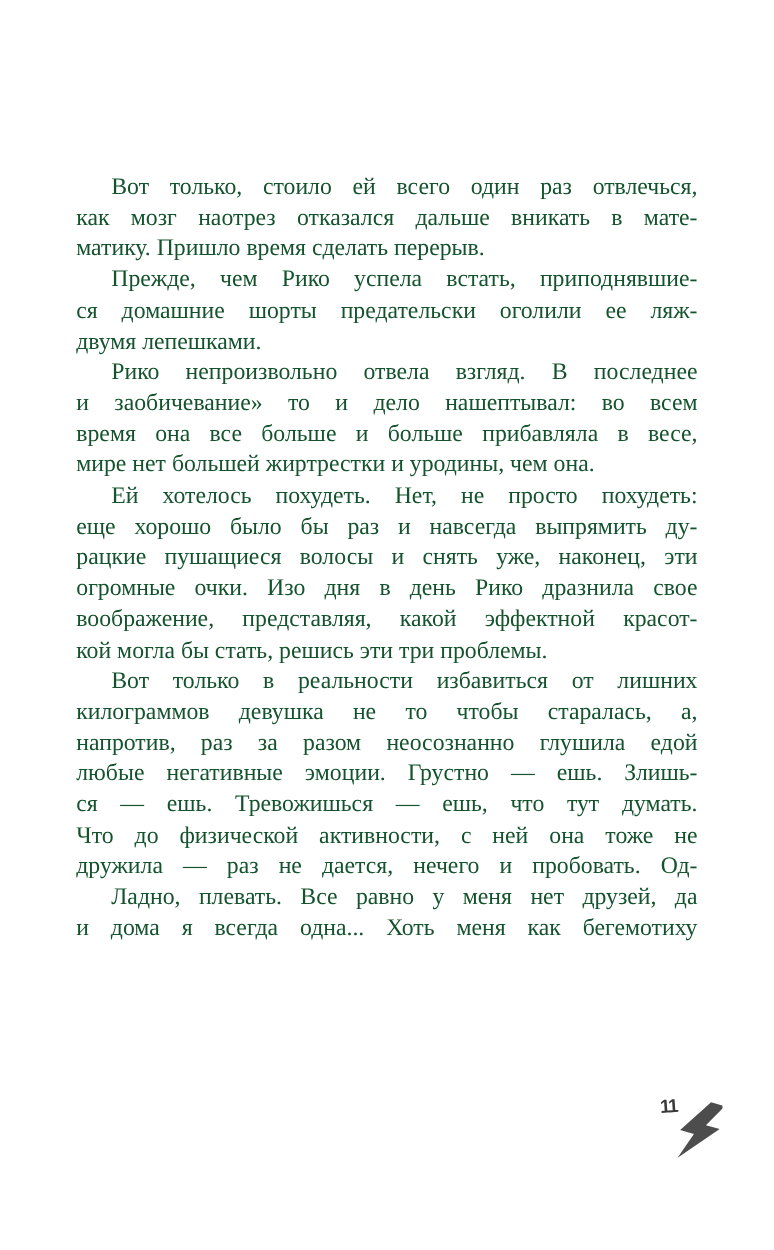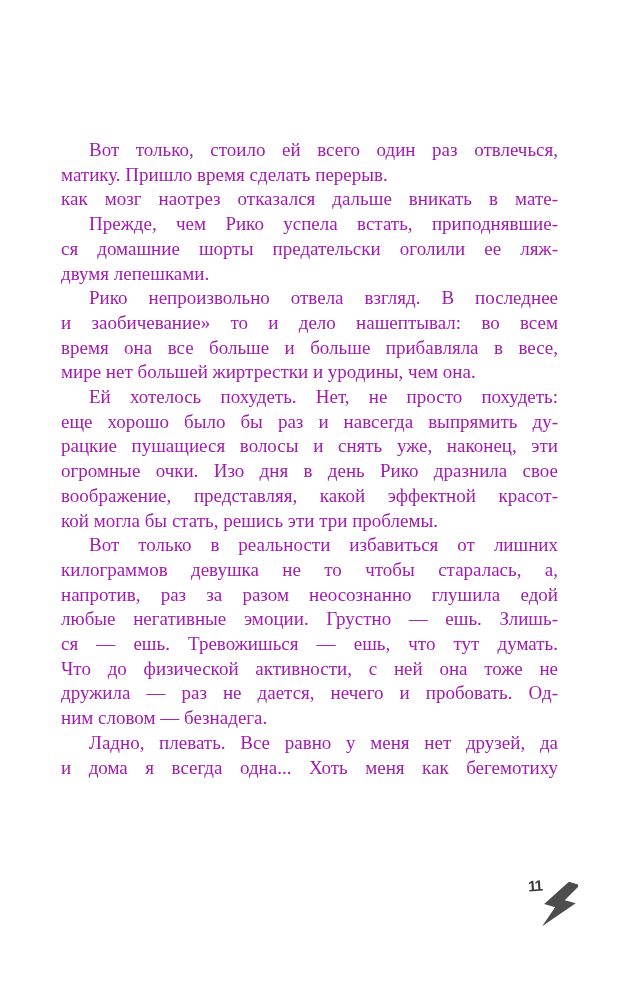--- a/index.html
+++ b/index.html
@@ -62,25 +62,25 @@
     position: absolute;
     left: 14px;
     top: 4px;
   }
 </style>
 </head>
 <body>
 
 <div class="page" style="background: rgb(255, 255, 255);">
 
-  <div class="text-block" id="text-block" style="color: #a21caf;">
+  <div class="text-block" id="text-block" style="color: #14532d;">
       <div class="para">
         <div class="line first">Вот только, стоило ей всего один раз отвлечься,</div>
+        <div class="line">как мозг наотрез отказался дальше вникать в мате-</div>
         <div class="line last">матику. Пришло время сделать перерыв.</div>
-        <div class="line">как мозг наотрез отказался дальше вникать в мате-</div>
       </div>
       <div class="para">
         <div class="line first">Прежде, чем Рико успела встать, приподнявшие-</div>
         <div class="line">ся домашние шорты предательски оголили ее ляж-</div>
         <div class="line last">двумя лепешками.</div>
       </div>
       <div class="para">
         <div class="line first">Рико непроизвольно отвела взгляд. В последнее</div>
         <div class="line">и заобичевание» то и дело нашептывал: во всем</div>
         <div class="line">время она все больше и больше прибавляла в весе,</div>
@@ -95,21 +95,20 @@
         <div class="line last">кой могла бы стать, решись эти три проблемы.</div>
       </div>
       <div class="para">
         <div class="line first">Вот только в реальности избавиться от лишних</div>
         <div class="line">килограммов девушка не то чтобы старалась, а,</div>
         <div class="line">напротив, раз за разом неосознанно глушила едой</div>
         <div class="line">любые негативные эмоции. Грустно — ешь. Злишь-</div>
         <div class="line">ся — ешь. Тревожишься — ешь, что тут думать.</div>
         <div class="line">Что до физической активности, с ней она тоже не</div>
         <div class="line">дружила — раз не дается, нечего и пробовать. Од-</div>
-        <div class="line last">ним словом — безнадега.</div>
       </div>
       <div class="para italic">
         <div class="line first">Ладно, плевать. Все равно у меня нет друзей, да</div>
         <div class="line">и дома я всегда одна... Хоть меня как бегемотиху</div>
       </div>
     </div>
 
   <div class="footer">
     <span class="pagenum" style="color: rgb(58, 58, 58);">11</span>
     <span class="bolt">

